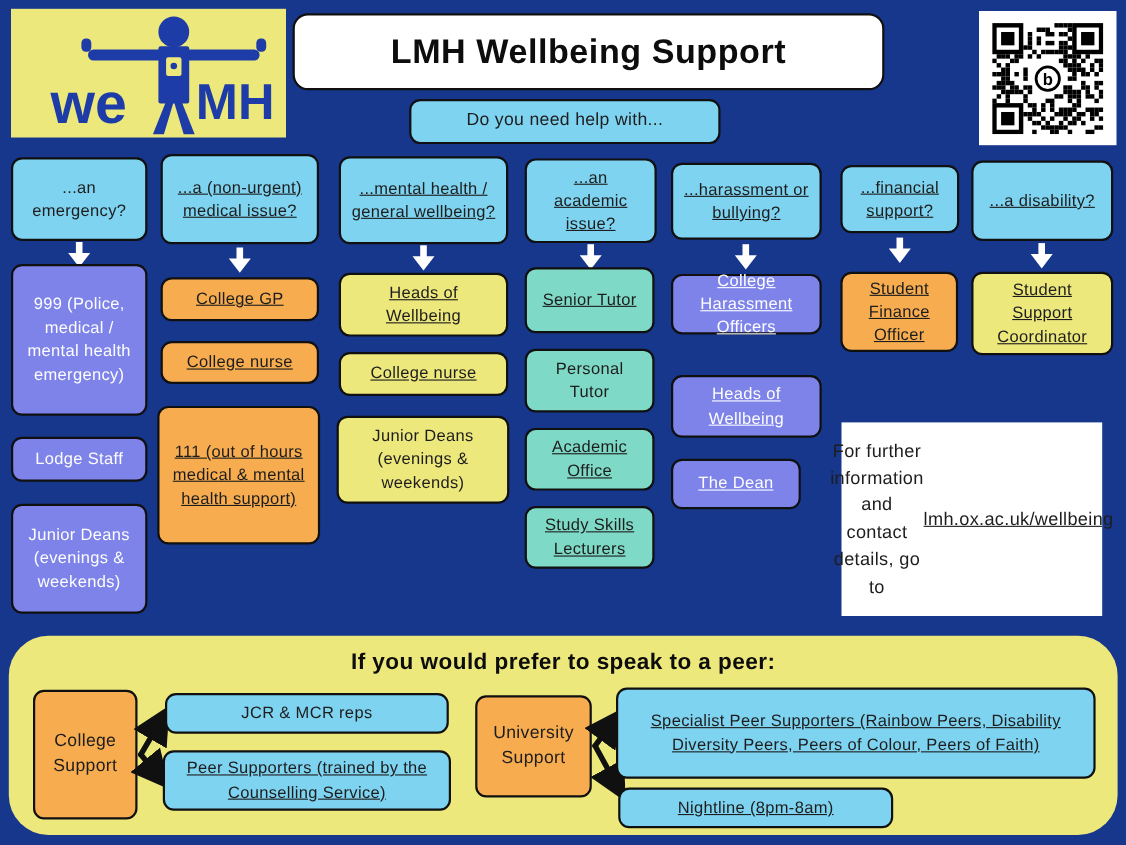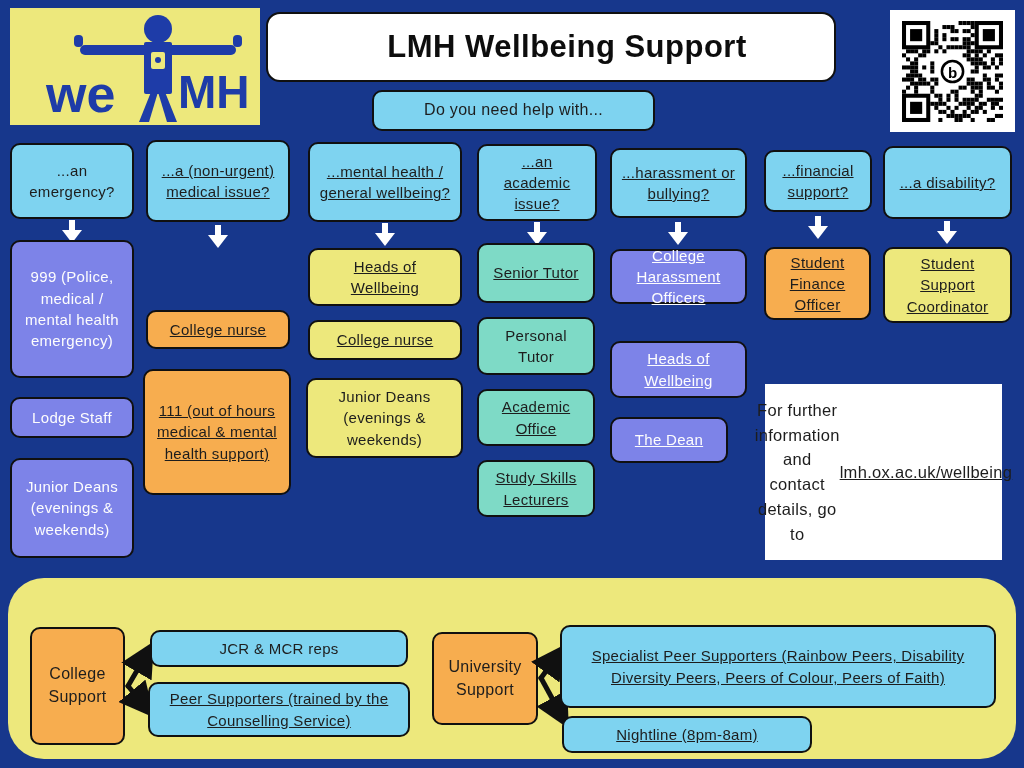--- a/index.html
+++ b/index.html
@@ -12,21 +12,21 @@
   .c-blue{background:#7ed3f0;}
   .c-purple{background:#7d83e8;color:#fdfdfd;}
   .c-orange{background:#f7ad4f;}
   .c-yellow{background:#ede87c;}
   .c-teal{background:#7edac6;}
   .u{text-decoration:underline;}
 
   .logo{position:absolute;left:10px;top:8px;width:250px;height:117px;background:#ede87c;}
   .title-box{position:absolute;left:266px;top:12px;width:534px;height:66px;background:#ffffff;
        border:2px solid #101010;border-radius:14px;display:flex;align-items:center;justify-content:center;
-       font-size:31px;font-weight:800;color:#0d0d0d;letter-spacing:.5px;padding-left:32px;}
+       font-size:31px;font-weight:800;color:#0d0d0d;letter-spacing:.5px;}
   .qr-box{position:absolute;left:890px;top:10px;width:125px;height:122px;background:#ffffff;
        display:flex;align-items:center;justify-content:center;}
   .prompt-box{position:absolute;left:372px;top:90px;width:283px;height:41px;}
 
   .down-arrow{position:absolute;width:26px;height:26px;}
 
   .info-box{position:absolute;left:765px;top:384px;width:237px;height:176px;background:#ffffff;
        display:flex;flex-direction:row;align-items:center;justify-content:center;text-align:center;
        font-size:16.5px;color:#1d1d1d;line-height:1.5;padding:6px 10px;box-sizing:border-box;letter-spacing:.3px;}
 
@@ -283,20 +283,21 @@
     </svg>
   <div class="box c-purple" style="left:10px;top:240px;width:124px;height:138px;">999 (Police, medical / mental health emergency)</div>
   <div class="box c-purple" style="left:10px;top:397px;width:124px;height:41px;">Lodge Staff</div>
   <div class="box c-purple" style="left:10px;top:458px;width:124px;height:100px;">Junior Deans (evenings &amp; weekends)</div>
 
   <div class="box c-blue u" style="left:146px;top:140px;width:144px;height:82px;">...a (non-urgent) medical issue?</div>
   <svg class="down-arrow" style="left:205px;top:224px;" viewBox="0 0 26 24">
     <rect x="10" y="0" width="6" height="11" fill="#fff"></rect>
       <polygon points="3,10 23,10 13,23" fill="#fff"></polygon>
     </svg>
+  <div class="box c-orange u" style="left:146px;top:252px;width:144px;height:40px;">College GP</div>
   <div class="box c-orange u" style="left:146px;top:310px;width:144px;height:39px;">College nurse</div>
   <div class="box c-orange u" style="left:143px;top:369px;width:148px;height:126px;">111  (out of hours medical &amp; mental health support)</div>
 
   <div class="box c-blue u" style="left:308px;top:142px;width:154px;height:80px;">...mental health / general wellbeing?</div>
   <svg class="down-arrow" style="left:372px;top:222px;" viewBox="0 0 26 24">
     <rect x="10" y="0" width="6" height="11" fill="#fff"></rect>
       <polygon points="3,10 23,10 13,23" fill="#fff"></polygon>
     </svg>
   <div class="box c-yellow u" style="left:308px;top:248px;width:154px;height:58px;">Heads of Wellbeing</div>
   <div class="box c-yellow u" style="left:308px;top:320px;width:154px;height:40px;">College nurse</div>
@@ -334,20 +335,21 @@
       <polygon points="3,10 23,10 13,23" fill="#fff"></polygon>
     </svg>
   <div class="box c-yellow u" style="left:883px;top:247px;width:129px;height:76px;">Student Support Coordinator</div>
 
   <div class="info-box">
     <span>For further information and contact details, go to</span>
     <span class="u">lmh.ox.ac.uk/wellbeing</span>
   </div>
 
   <div class="peer-panel">
+    <div class="peer-title">If you would prefer to speak to a peer:</div>
 
     <div class="box c-orange" style="left:22px;top:49px;width:95px;height:118px;font-size:16px;">College Support</div>
 
     <svg class="fork" style="left:115px;top:60px;" width="34" height="82">
       <defs>
         <marker id="ah1" markerWidth="7" markerHeight="7" refX="5" refY="3.5" orient="auto">
           <path d="M0,0 L7,3.5 L0,7 Z" fill="#101010"></path>
         </marker>
       </defs>
       <line x1="5" y1="48" x2="26" y2="12" stroke="#101010" stroke-width="5" stroke-linecap="round" marker-end="url(#ah1)"></line>

